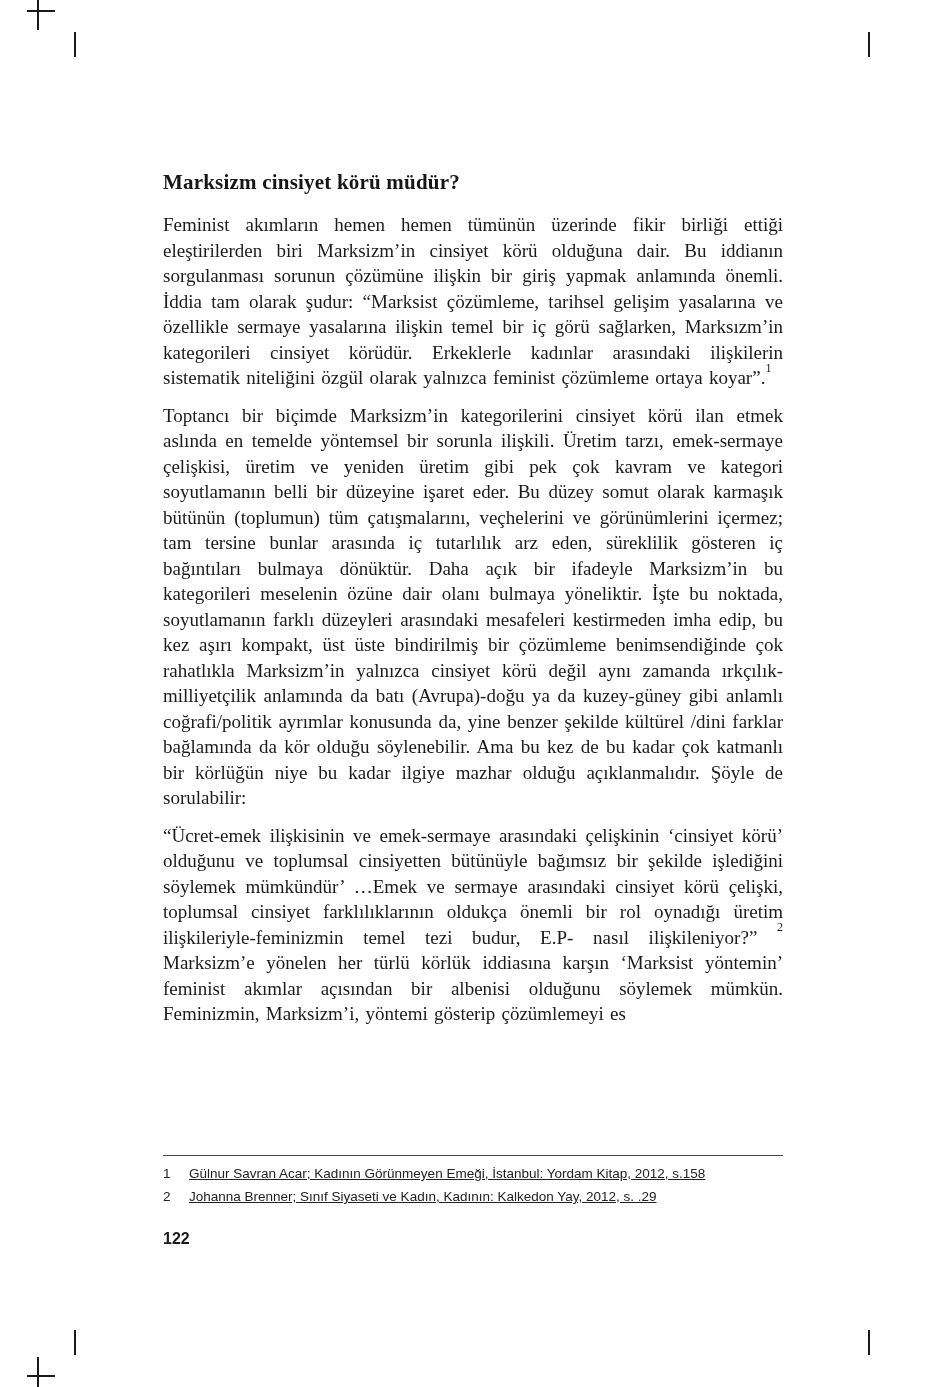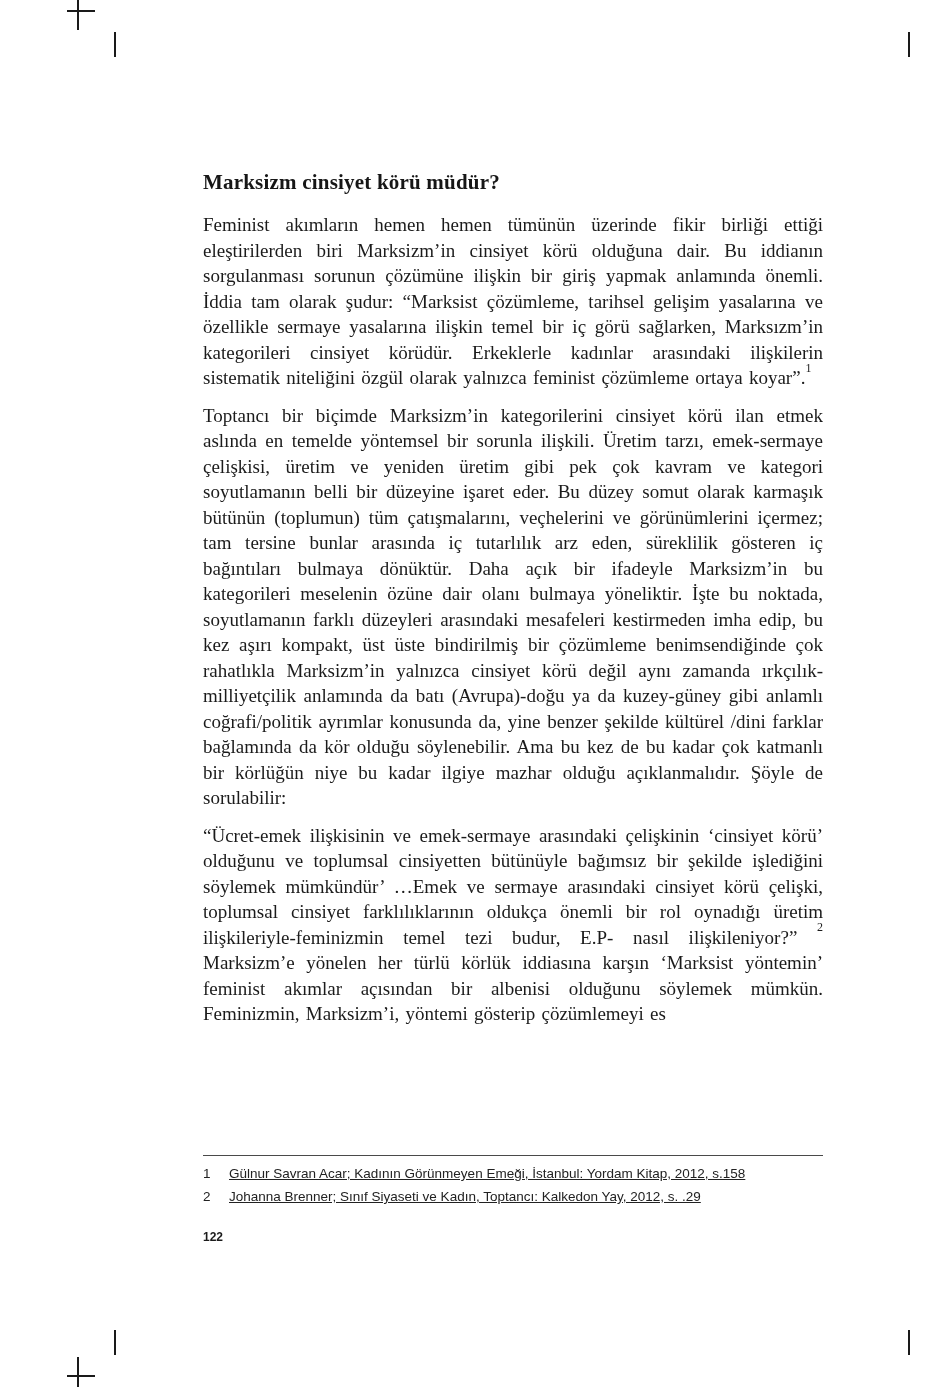--- a/index.html
+++ b/index.html
@@ -3,21 +3,20 @@
 <meta charset="utf-8">
 <style>
   html, body { margin: 0; padding: 0; background: #ffffff; }
   .sheet {
     position: relative;
     width: 875px;
     height: 1387px;
     background: #ffffff;
     overflow: hidden;
     font-family: "Liberation Serif", serif;
-    margin-left: 40px;
   }
   
   .crop { position: absolute; background: #1a1a1a; }
   .crop.v { width: 2px; height: 30px; }
   .crop.v2 { width: 2px; height: 25px; }
   .crop.h { width: 28px; height: 2px; }
 
   .text-block {
     position: absolute;
     left: 163px;
@@ -60,21 +59,21 @@
   }
   .footnote { display: flex; font-size: 13.5px; line-height: 23px; }
   .fn-num { width: 26px; flex: none; }
   .fn-text { flex: 1; text-decoration: underline; }
   .page-number {
     position: absolute;
     left: 163px;
     top: 1230px;
     font-family: "Liberation Sans", sans-serif;
     font-weight: 700;
-    font-size: 12px;
+    font-size: 16px;
     color: #1b1b1b;
   }
 </style>
 </head>
 <body>
 
 <div class="sheet">
 
   <div class="crop v" style="left:37px;  top:0;"></div>
   <div class="crop h" style="left:27px;  top:10px;"></div>
@@ -103,19 +102,19 @@
   </div>
 
   <div class="footnotes">
     <div class="fn-rule"></div>
     <div class="footnote">
       <span class="fn-num">1</span>
       <span class="fn-text">Gülnur Savran Acar; Kadının Görünmeyen Emeği, İstanbul: Yordam Kitap, 2012, s.158</span>
     </div>
     <div class="footnote">
       <span class="fn-num">2</span>
-      <span class="fn-text">Johanna Brenner; Sınıf Siyaseti ve Kadın, Toptancı:  Kalkedon Yay, 2012, s. .29</span>
+      <span class="fn-text">Johanna Brenner; Sınıf Siyaseti ve Kadın, Kadının:  Kalkedon Yay, 2012, s. .29</span>
     </div>
   </div>
 
   <div class="page-number">122</div>
 
 </div>
 
 </body></html>

